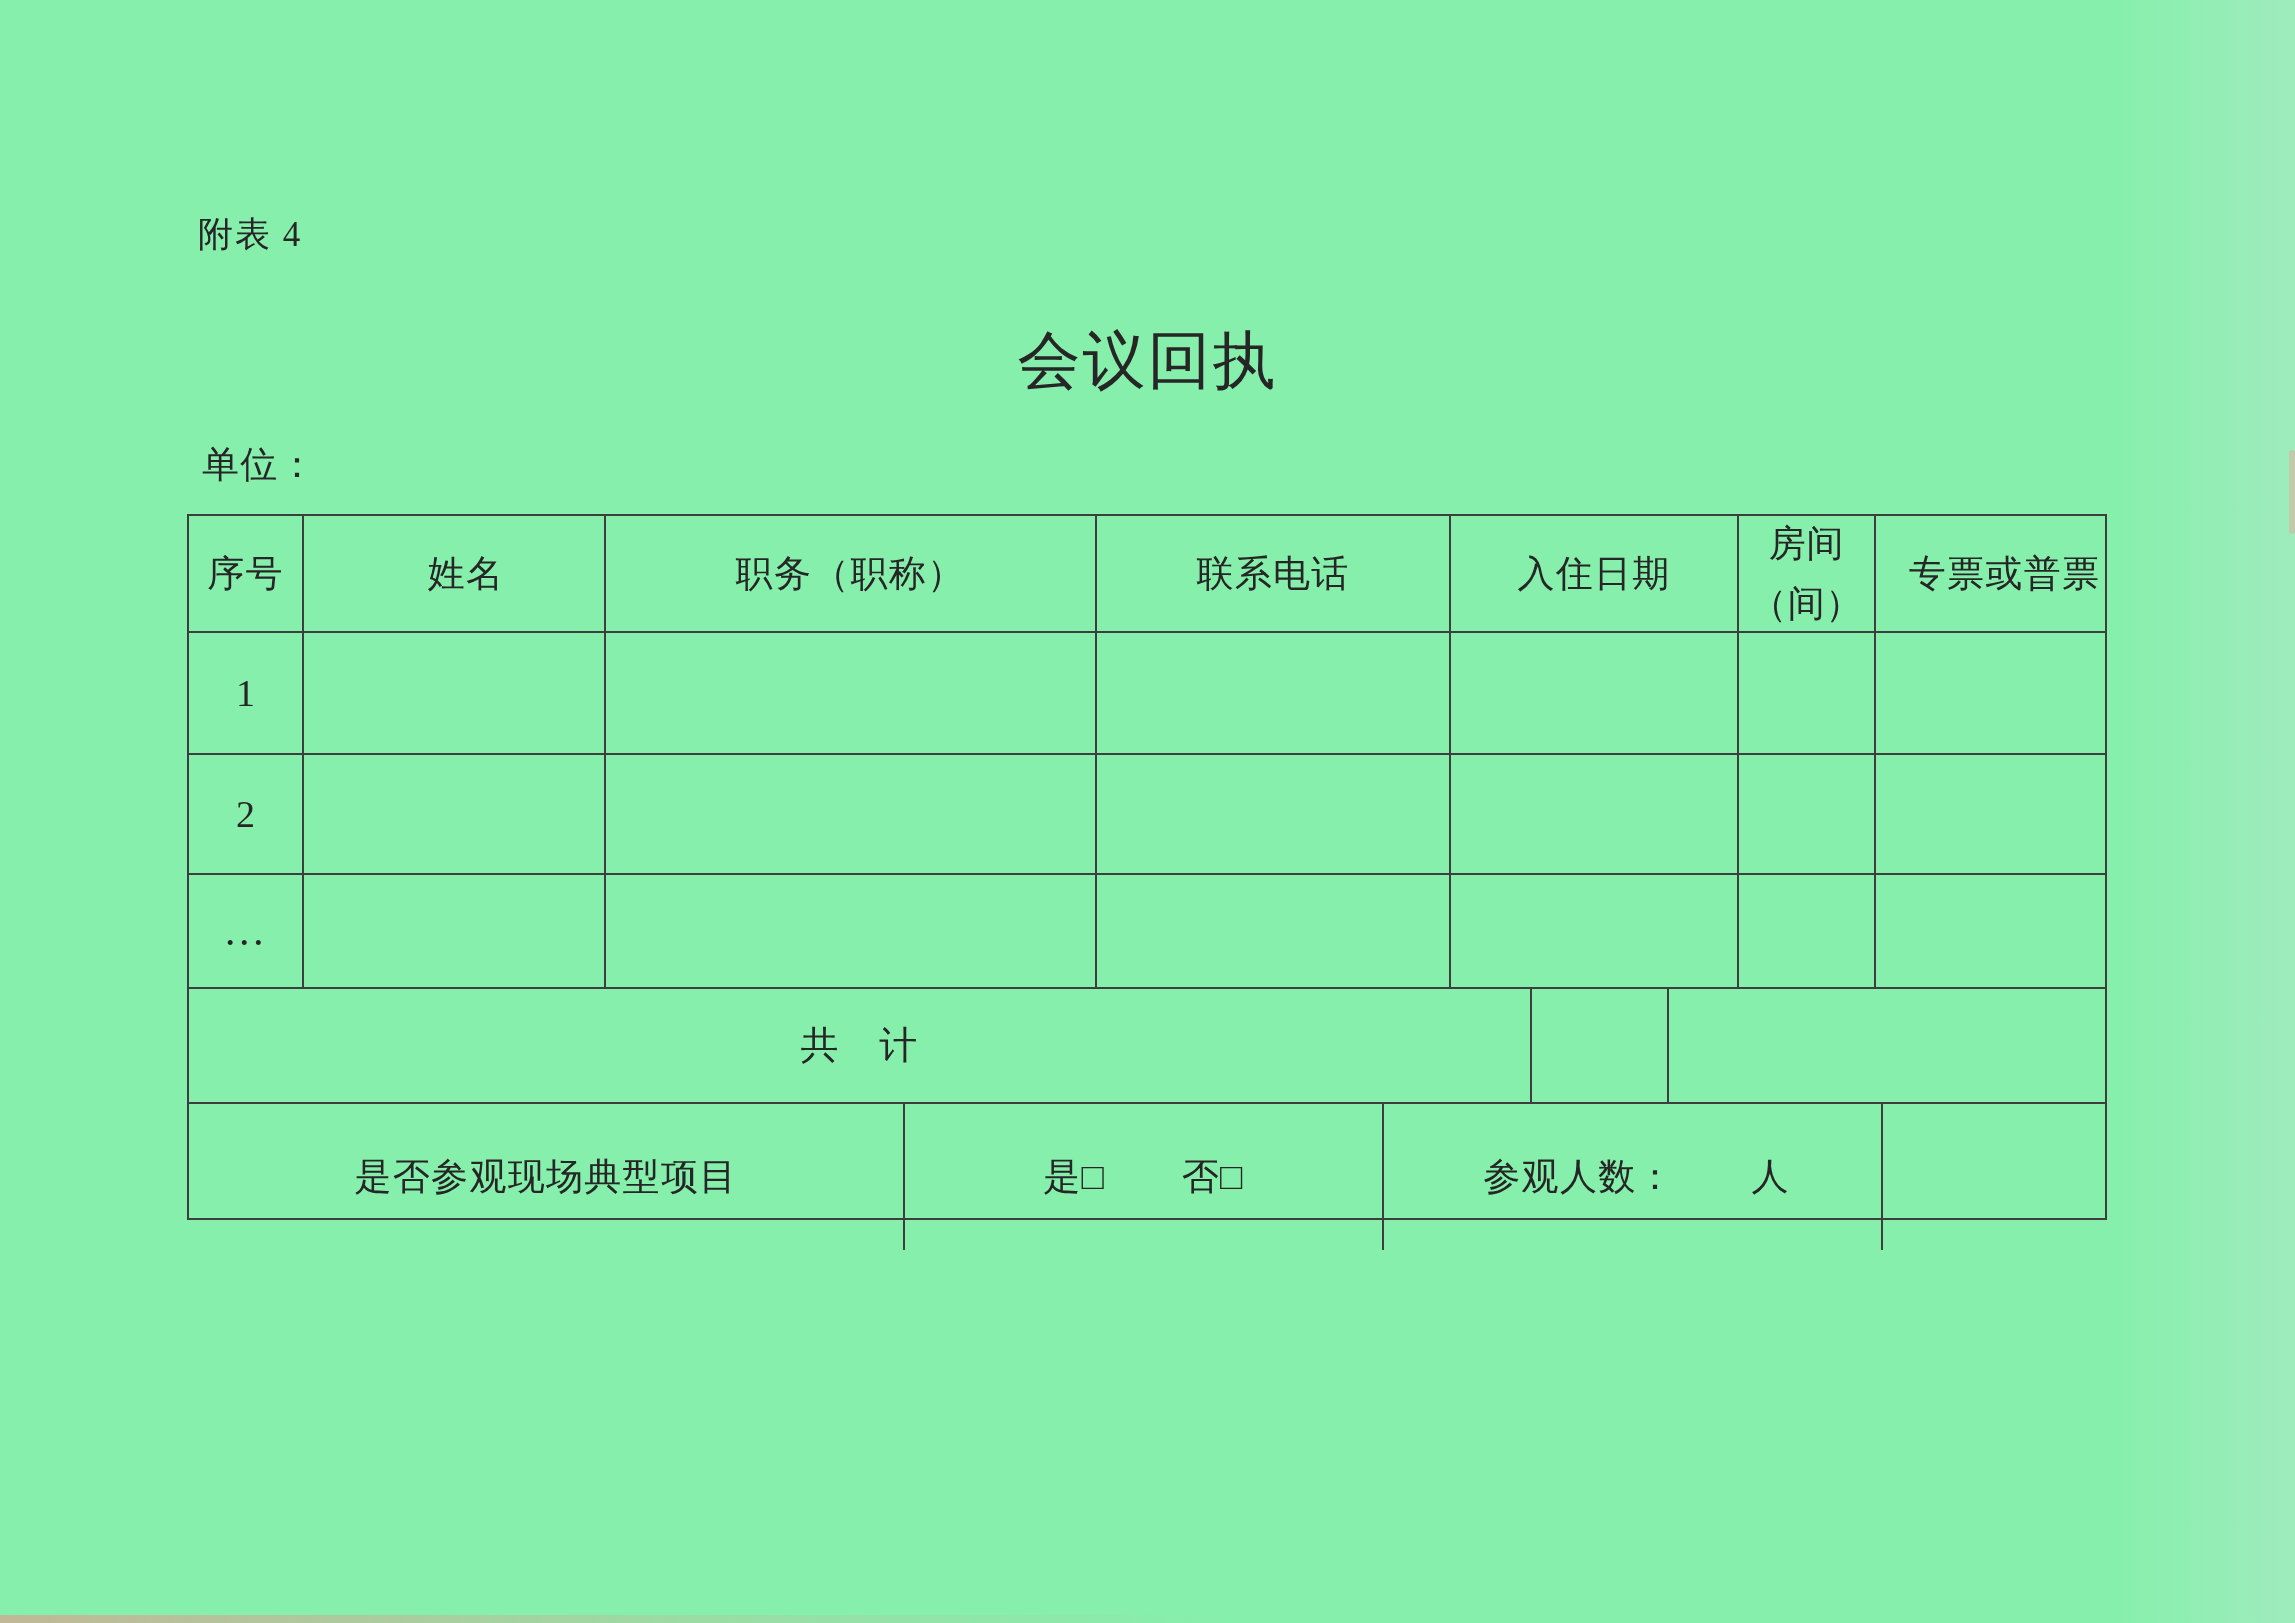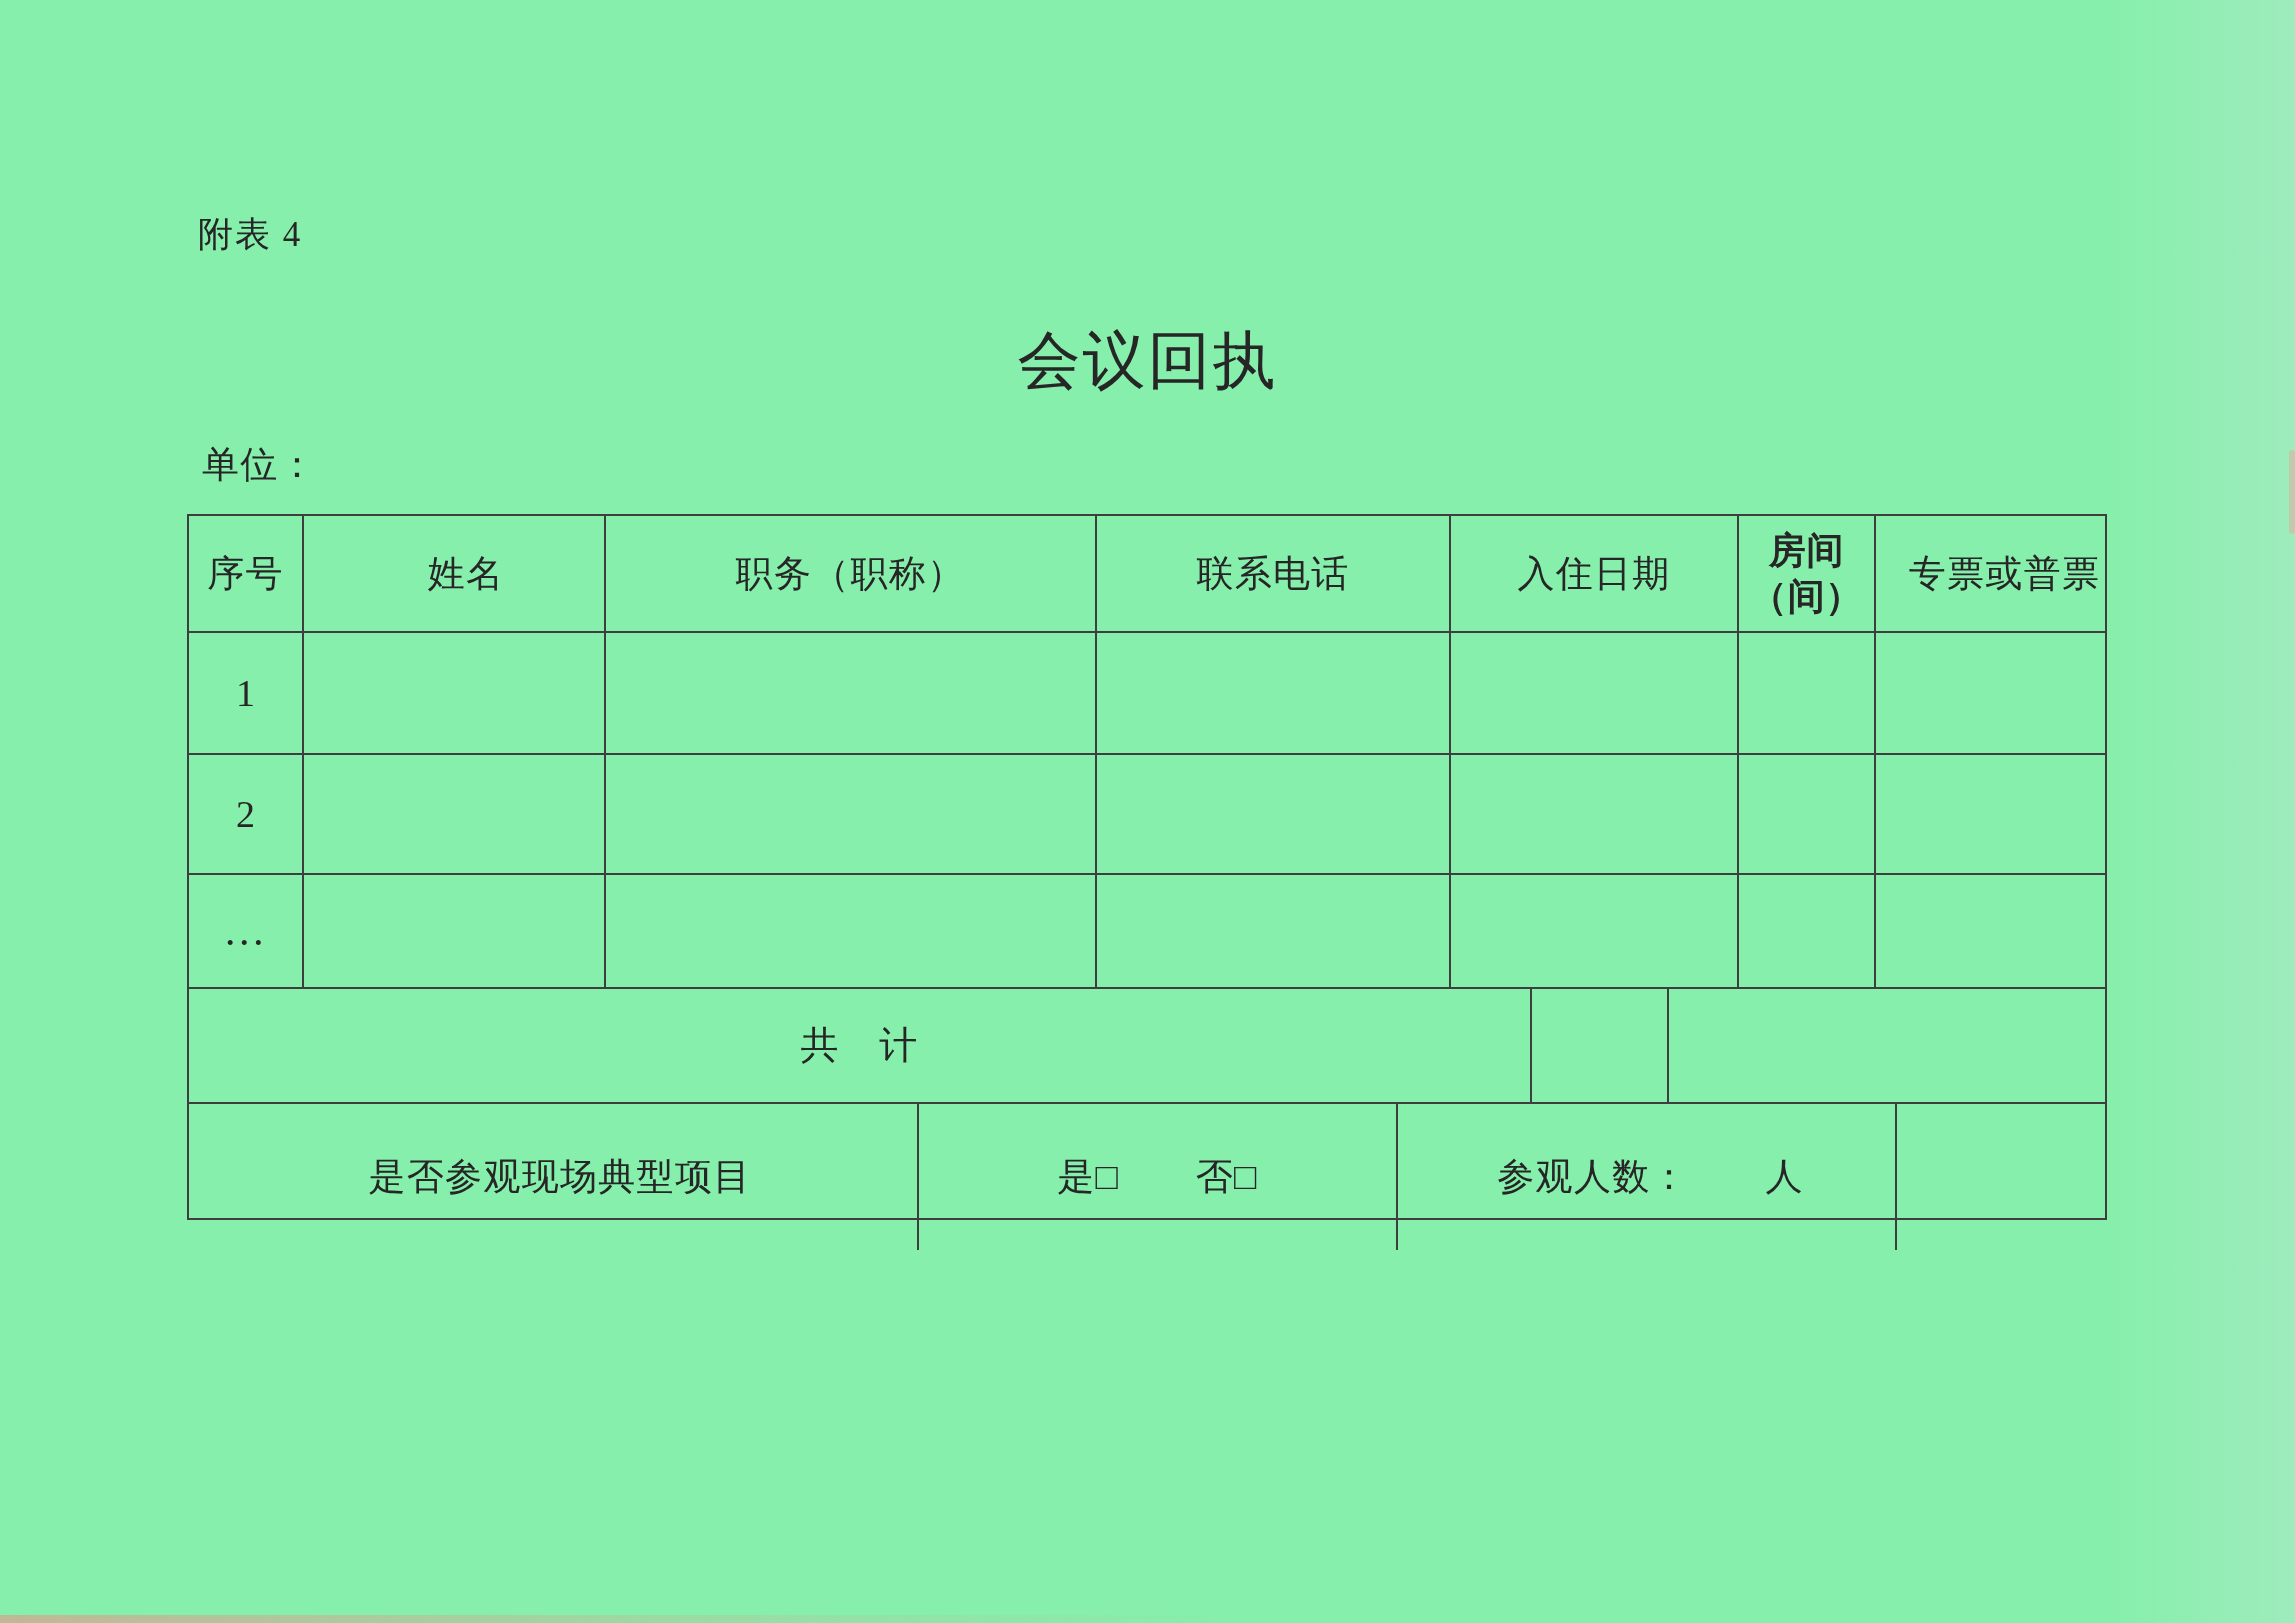--- a/index.html
+++ b/index.html
@@ -32,21 +32,21 @@
     box-sizing:border-box;
     background:transparent;
   }
   .row { display:flex; border-bottom:2px solid #3e3e3e; box-sizing:border-box; }
   .row.last { border-bottom:none; }
   .header-row { height:117px; }
   .r1 { height:122px; }
   .r2 { height:120px; }
   .r3 { height:114px; }
   .total-row { height:115px; }
-  .footer-row { height:146px;margin-left:14px; }
+  .footer-row { height:146px; }
 
   .cell {
     border-right:2px solid #3e3e3e;
     box-sizing:border-box;
     display:flex; align-items:center; justify-content:center;
     height:100%;
     font-size:37px;
     letter-spacing:1.3px;
     text-align:center;
   }
@@ -59,21 +59,21 @@
   .c4 { width:288px; }
   .c5 { width:137px; }
   .c6 { flex:1; }
   .cm { width:1343px; }
   .f0 { width:716px; }
   .f1 { width:479px; }
   .f2 { width:499px;padding-left:8px; }
   .f3 { flex:1; }
 
   .th { font-size:37px; }
-  .rooms-header { white-space:pre-line; line-height:46px; letter-spacing:0.7px;font-weight:bold; }
+  .rooms-header { white-space:pre-line; line-height:60px; letter-spacing:0.7px; }
   .rownum { font-size:38px; letter-spacing:0; }
   .ellipsis-cell { font-size:42px; letter-spacing:2.6px; }
   .total-label { font-size:38px; }
   .footer-text { font-size:37px; }
 
   
   .streak-bottom {
     position:absolute; left:0; bottom:0; height:8.5px; width:1244px;
     background:linear-gradient(to right, rgba(231,146,136,0.60), rgba(231,146,136,0.22) 55%, rgba(231,146,136,0));
   }

